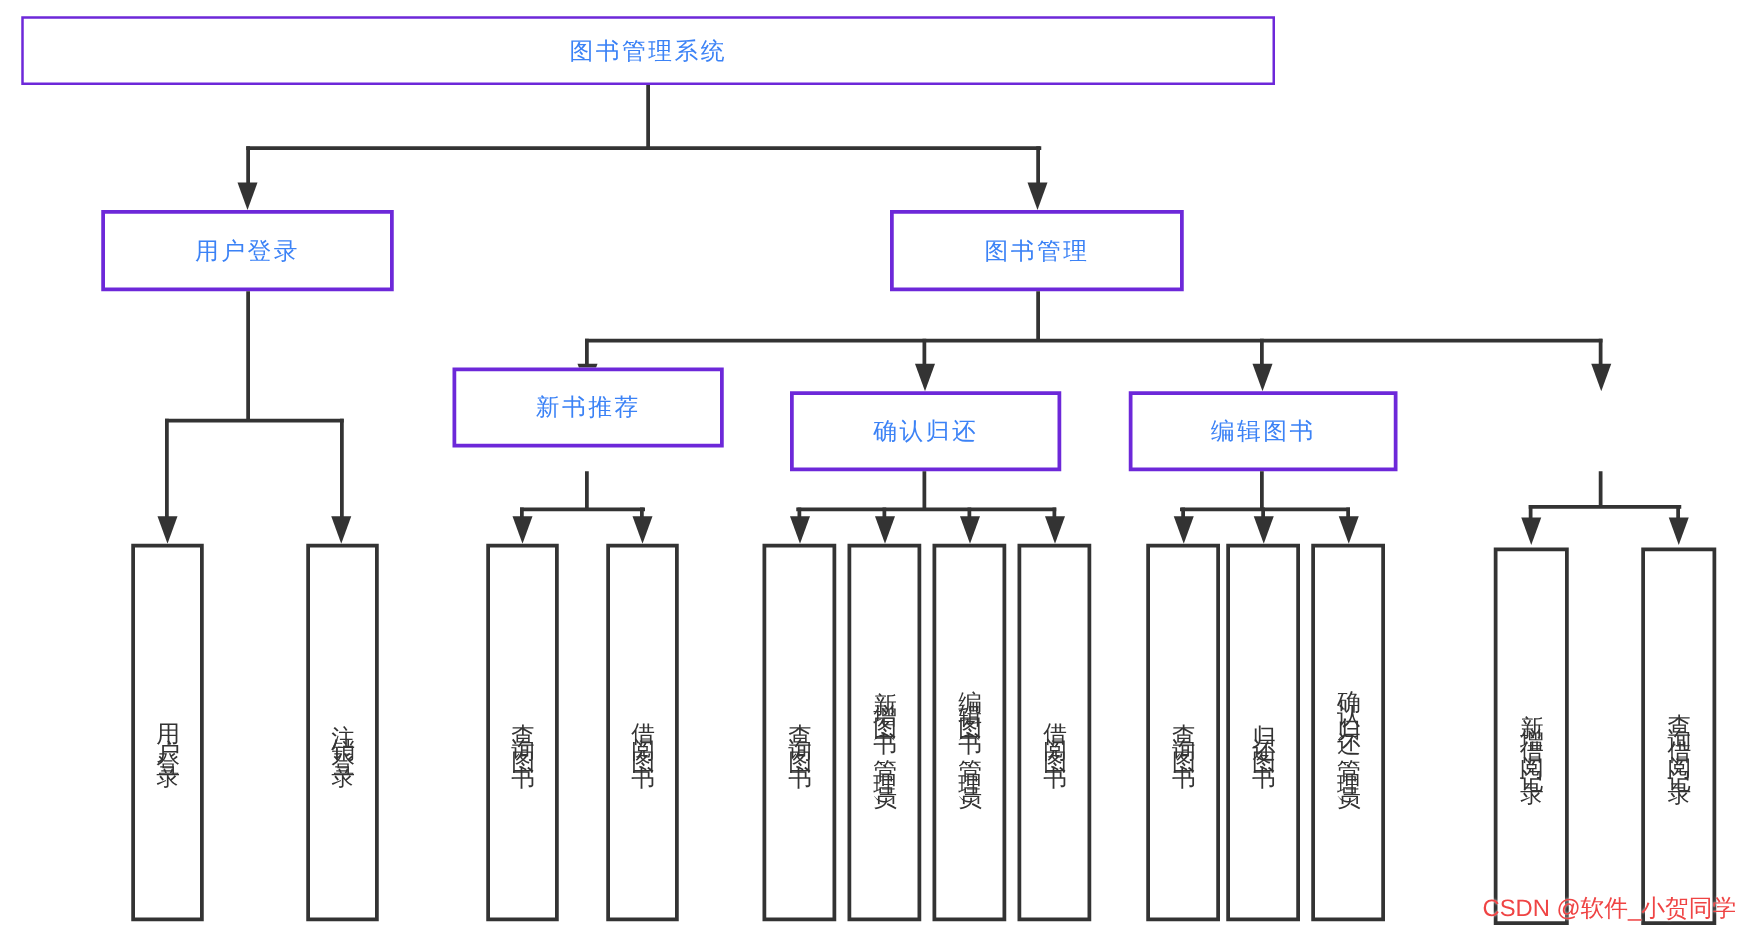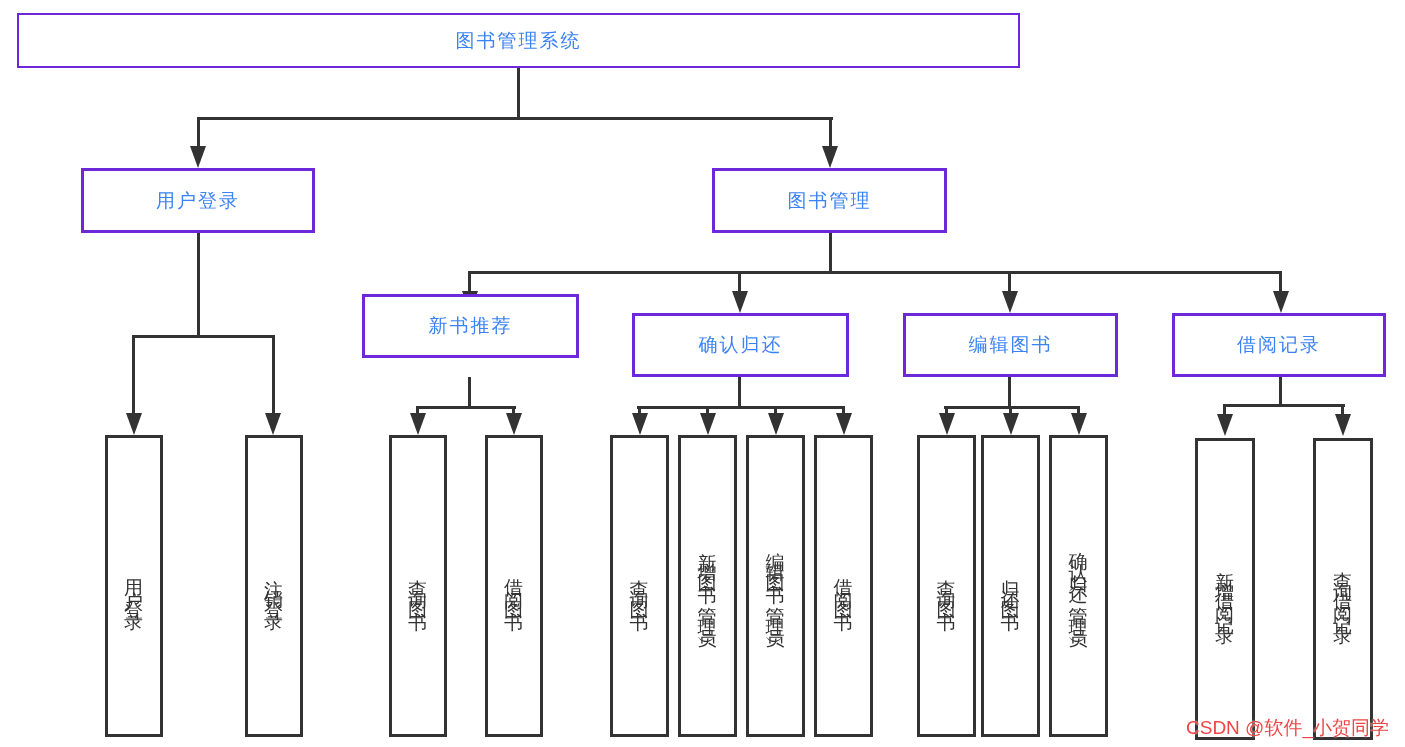--- a/index.html
+++ b/index.html
@@ -78,23 +78,20 @@
 
   <div class="box" style="left:362px;top:294px;width:217px;height:64px">
     <span>新书推荐</span>
   </div>
   <div class="box" style="left:632px;top:313px;width:217px;height:64px">
     <span>确认归还</span>
   </div>
   <div class="box" style="left:903px;top:313px;width:215px;height:64px">
     <span>编辑图书</span>
   </div>
-  <div class="box" style="left:1172px;top:313px;width:214px;height:64px">
-    <span>借阅记录</span>
-  </div>
 
   <div class="vl" style="left:468px;top:377px;height:31px"></div>
   <div class="hl" style="left:416px;top:406px;width:100px"></div>
   <div class="vl" style="left:416px;top:406px;height:9px"></div>
   <div class="ah" style="left:410px;top:413px"></div>
   <div class="vl" style="left:512px;top:406px;height:9px"></div>
   <div class="ah" style="left:506px;top:413px"></div>
 
   <div class="vl" style="left:738px;top:377px;height:31px"></div>
   <div class="hl" style="left:637px;top:406px;width:208px"></div>

